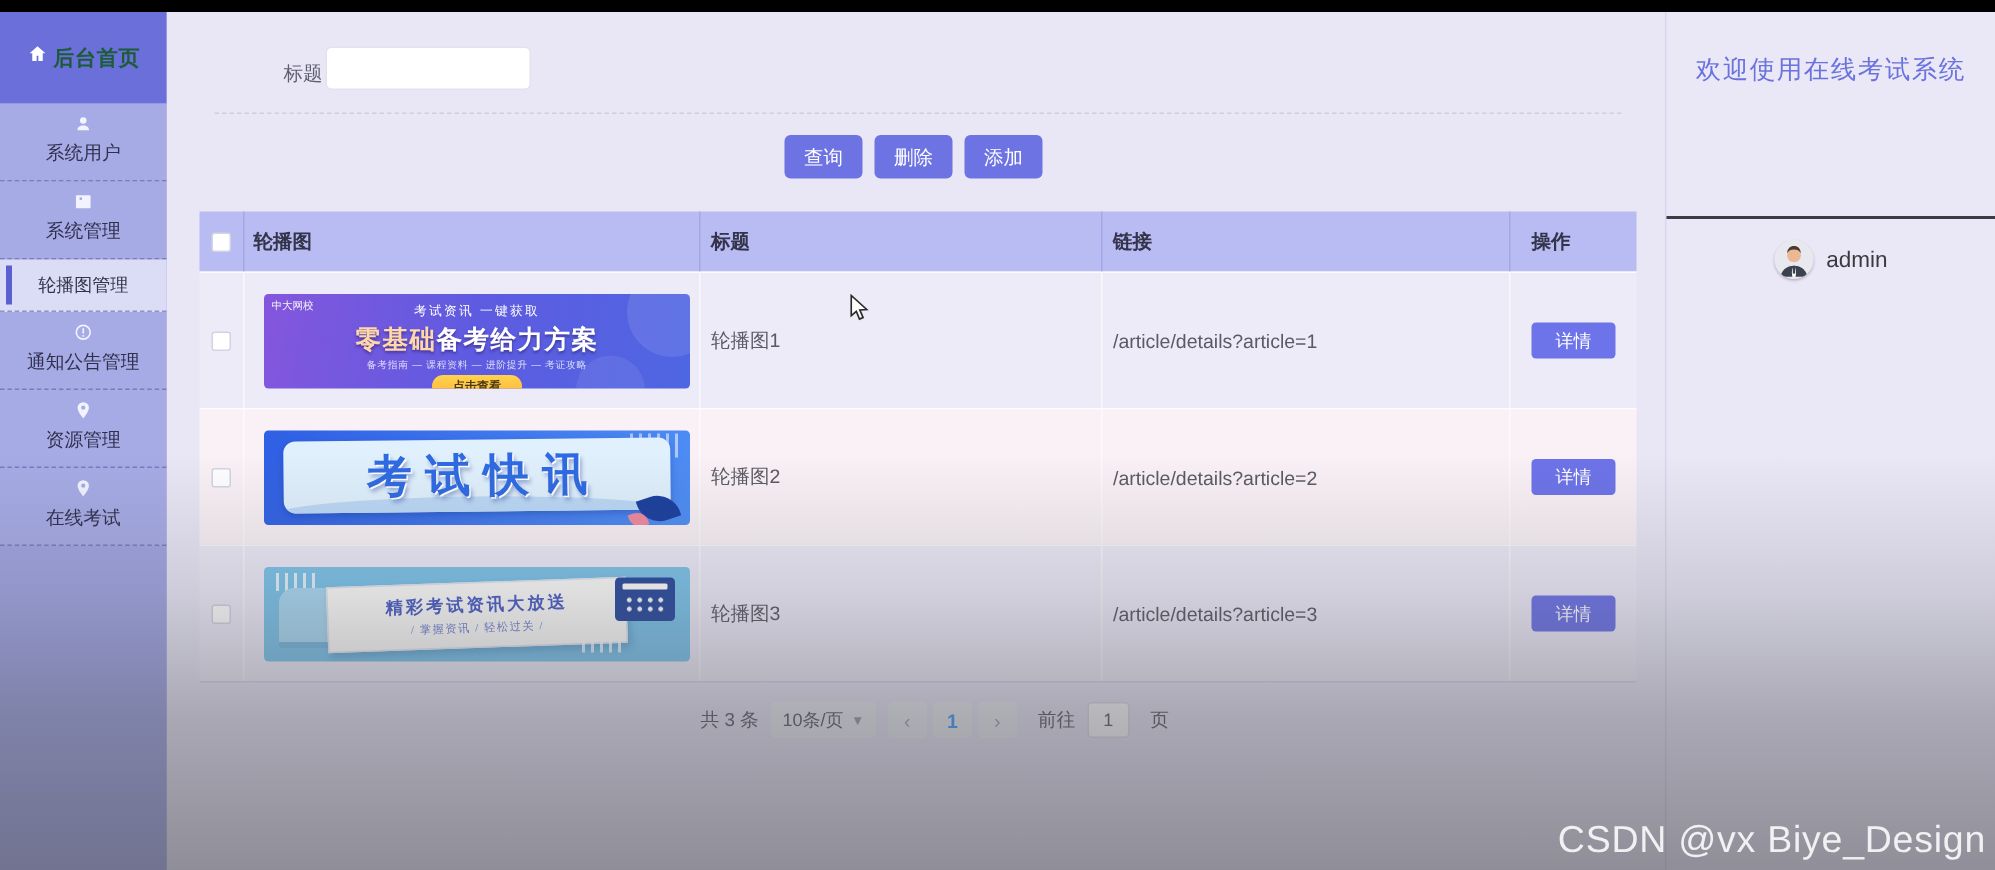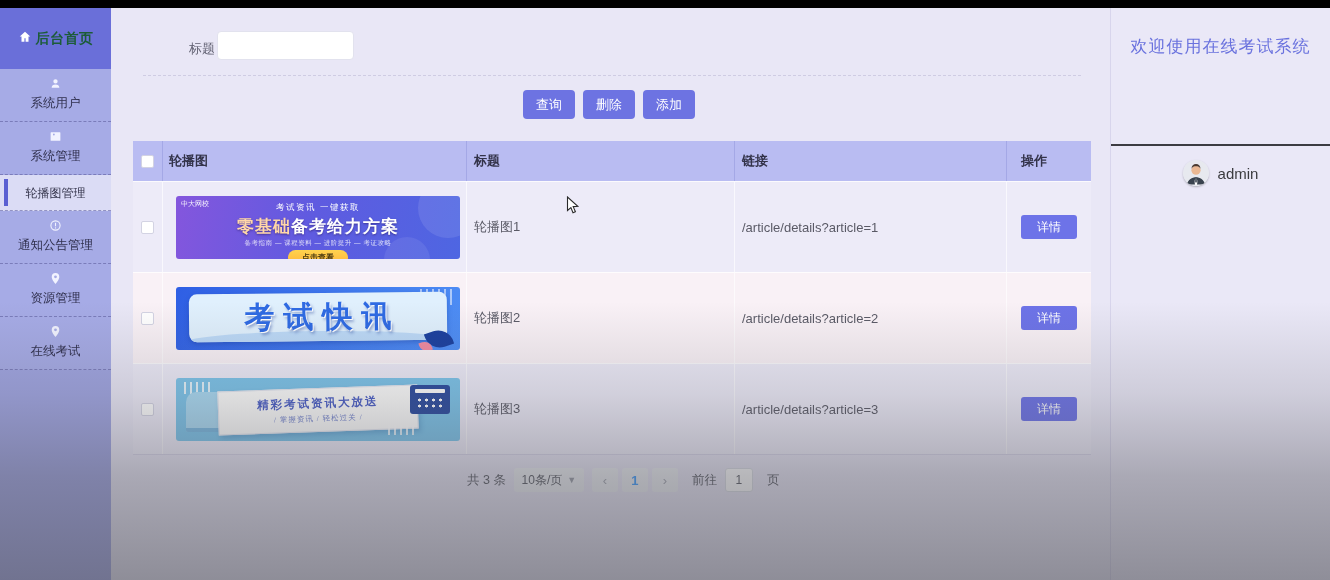--- a/index.html
+++ b/index.html
@@ -328,18 +328,19 @@
           <path d="M3.8 24.5c1.5-5.2 5-7.3 9.2-7.3s7.7 2.1 9.2 7.3z" fill="#fdfdfd"></path>
           <path d="M3.8 24.5c1.5-5.2 5-7.3 9.2-7.3-1.6 2-1.6 5.1-1 7.3zm18.4 0c-1.5-5.2-5-7.3-9.2-7.3 1.6 2 1.6 5.1 1 7.3z" fill="#39424e"></path>
           <rect x="12.2" y="17.2" width="1.6" height="5.2" fill="#39424e"></rect>
         </svg>
       </span>
       <span class="user-name">admin</span>
     </div>
   </div>
 
   <div class="overlay"></div>
+  <div class="watermark">CSDN @vx Biye_Design</div>
   <div class="cursor">
     <svg width="14" height="20" viewBox="0 0 14 20">
         <path d="M1.5 1v13.5l3.4-2.9 2.1 5.1 2.4-1-2.2-5.1 4.6-.3z" fill="#fff" stroke="#2a2a2a" stroke-width="1.1"></path>
       </svg>
   </div>
 </div>
 
 </body></html>

